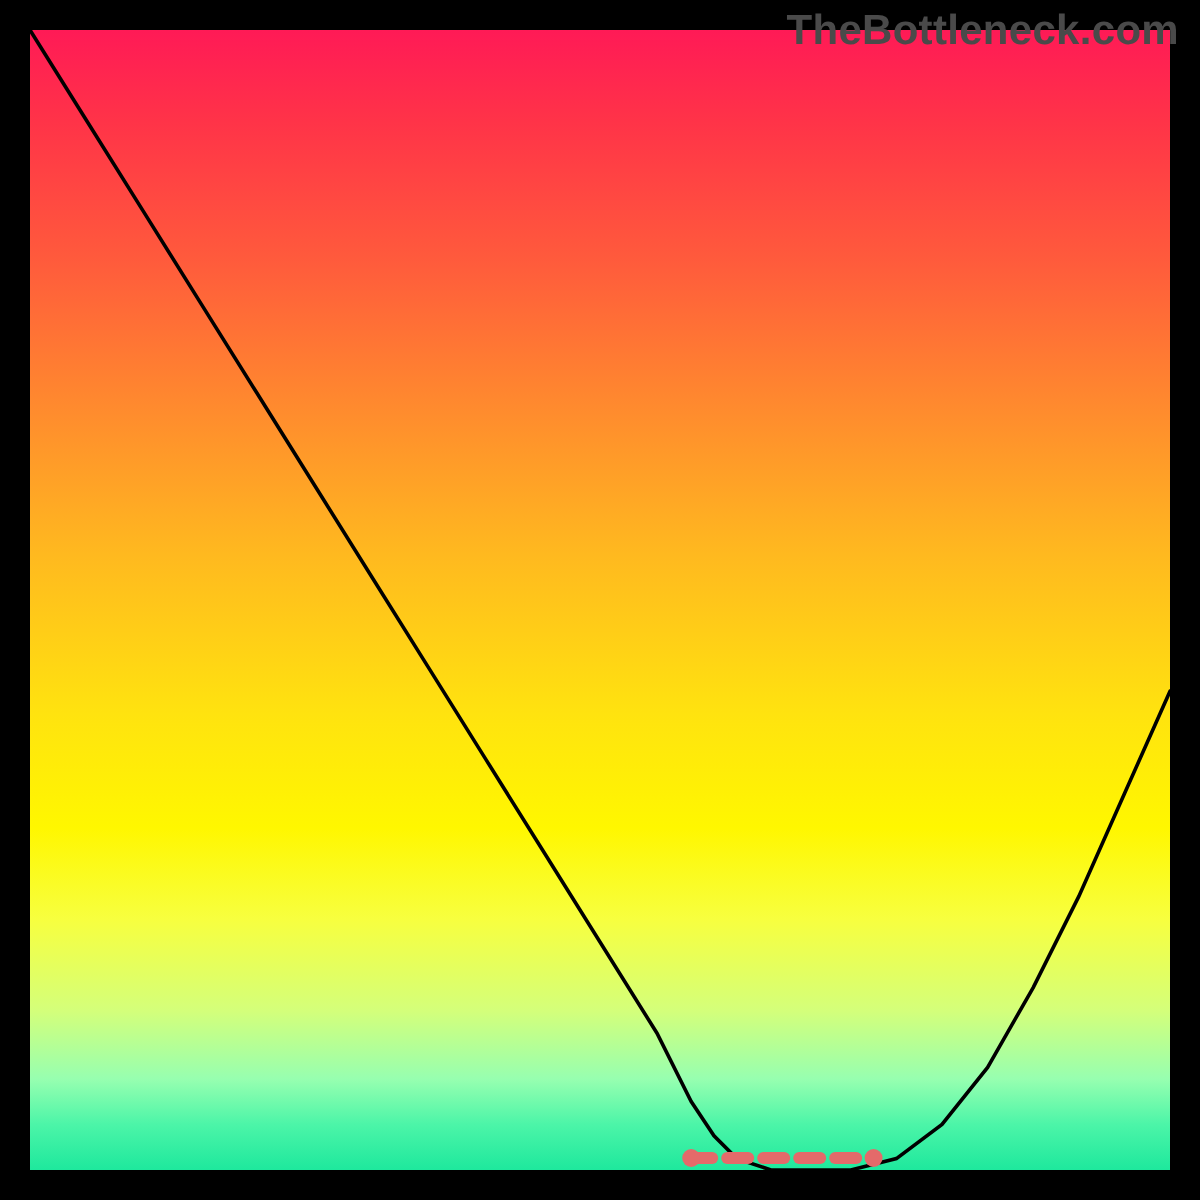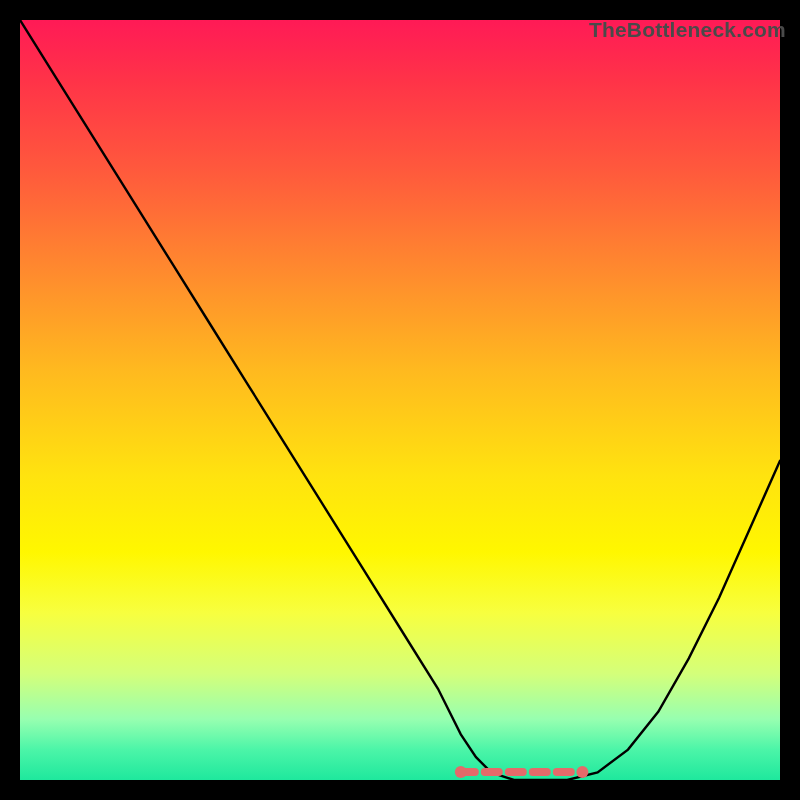--- a/index.html
+++ b/index.html
@@ -33,23 +33,23 @@
       #fff700 70%,
       #f7ff3f 78%,
       #d4ff7a 86%,
       #97ffb0 92%,
       #4cf5a8 96%,
       #1ee89d 100%
     );
   }
   .watermark {
     position: absolute;
-    top: 18px;
+    top: 4px;
     right: 14px;
-    font-size: 21px;
+    font-size: 28px;
     font-weight: 600;
     color: #4a4a4a;
     letter-spacing: 0.2px;
     user-select: none;
   }
   svg.curve {
     position: absolute;
     left: 0;
     top: 0;
     width: 760px;

